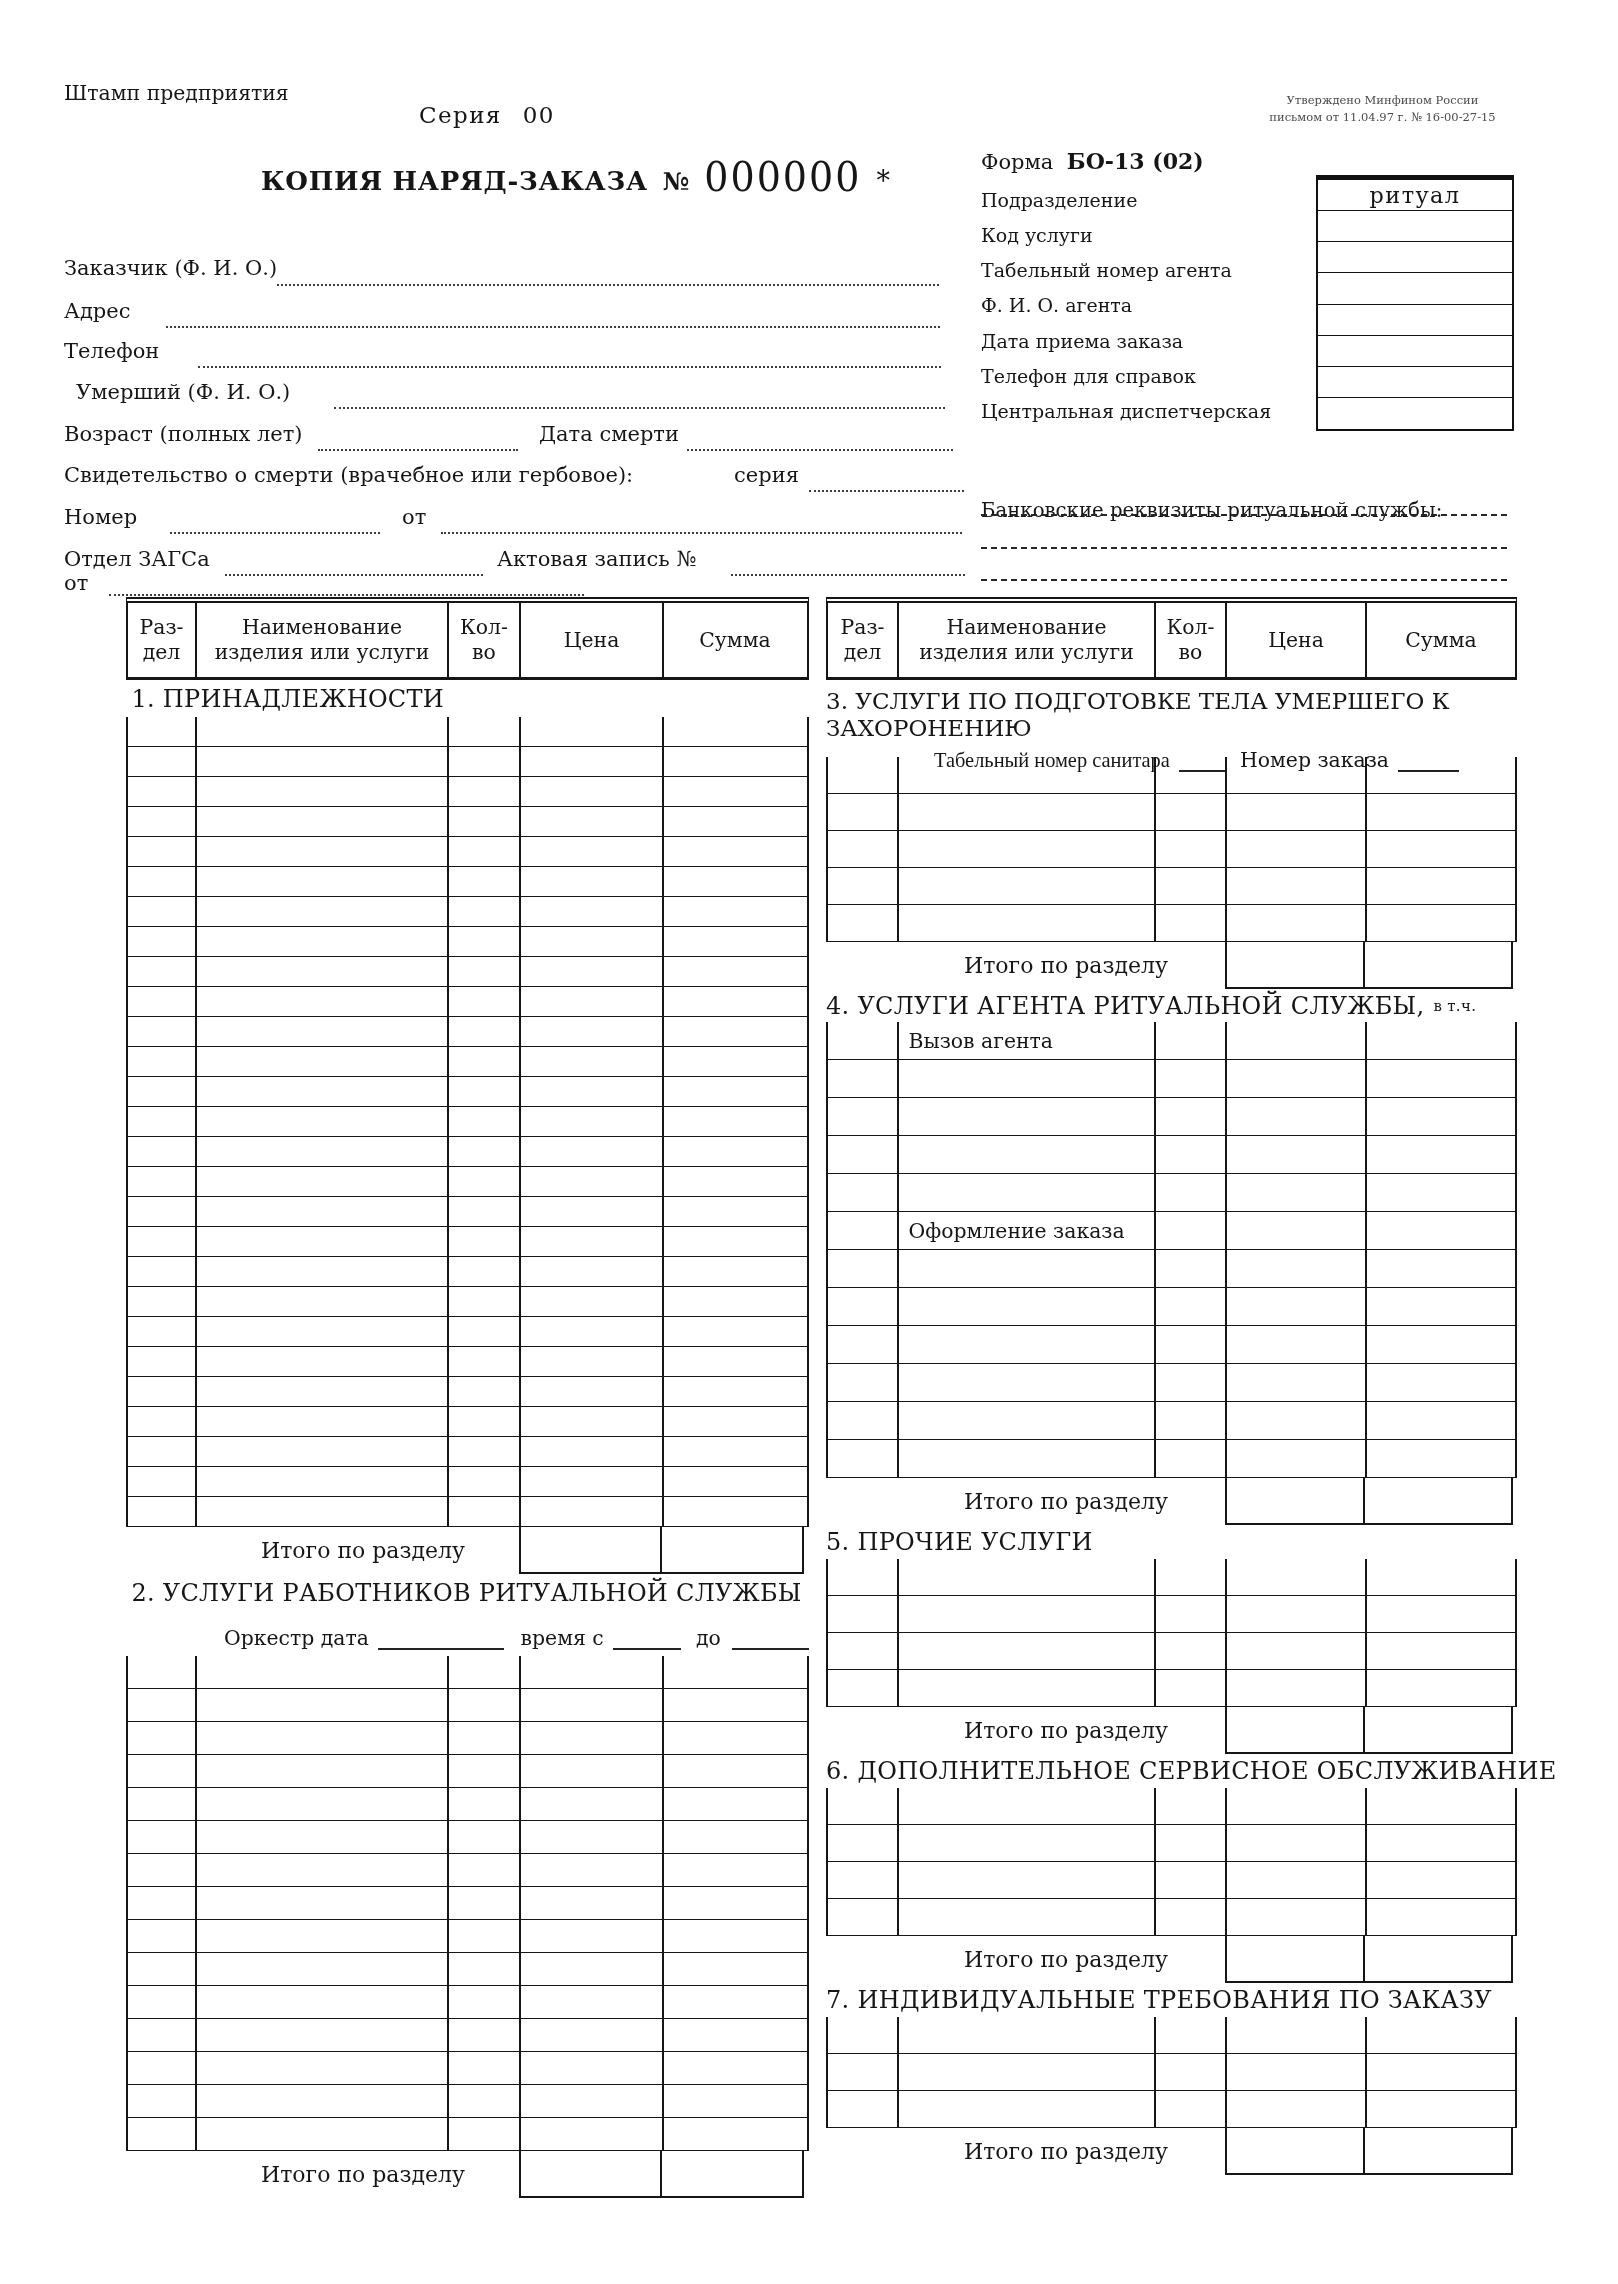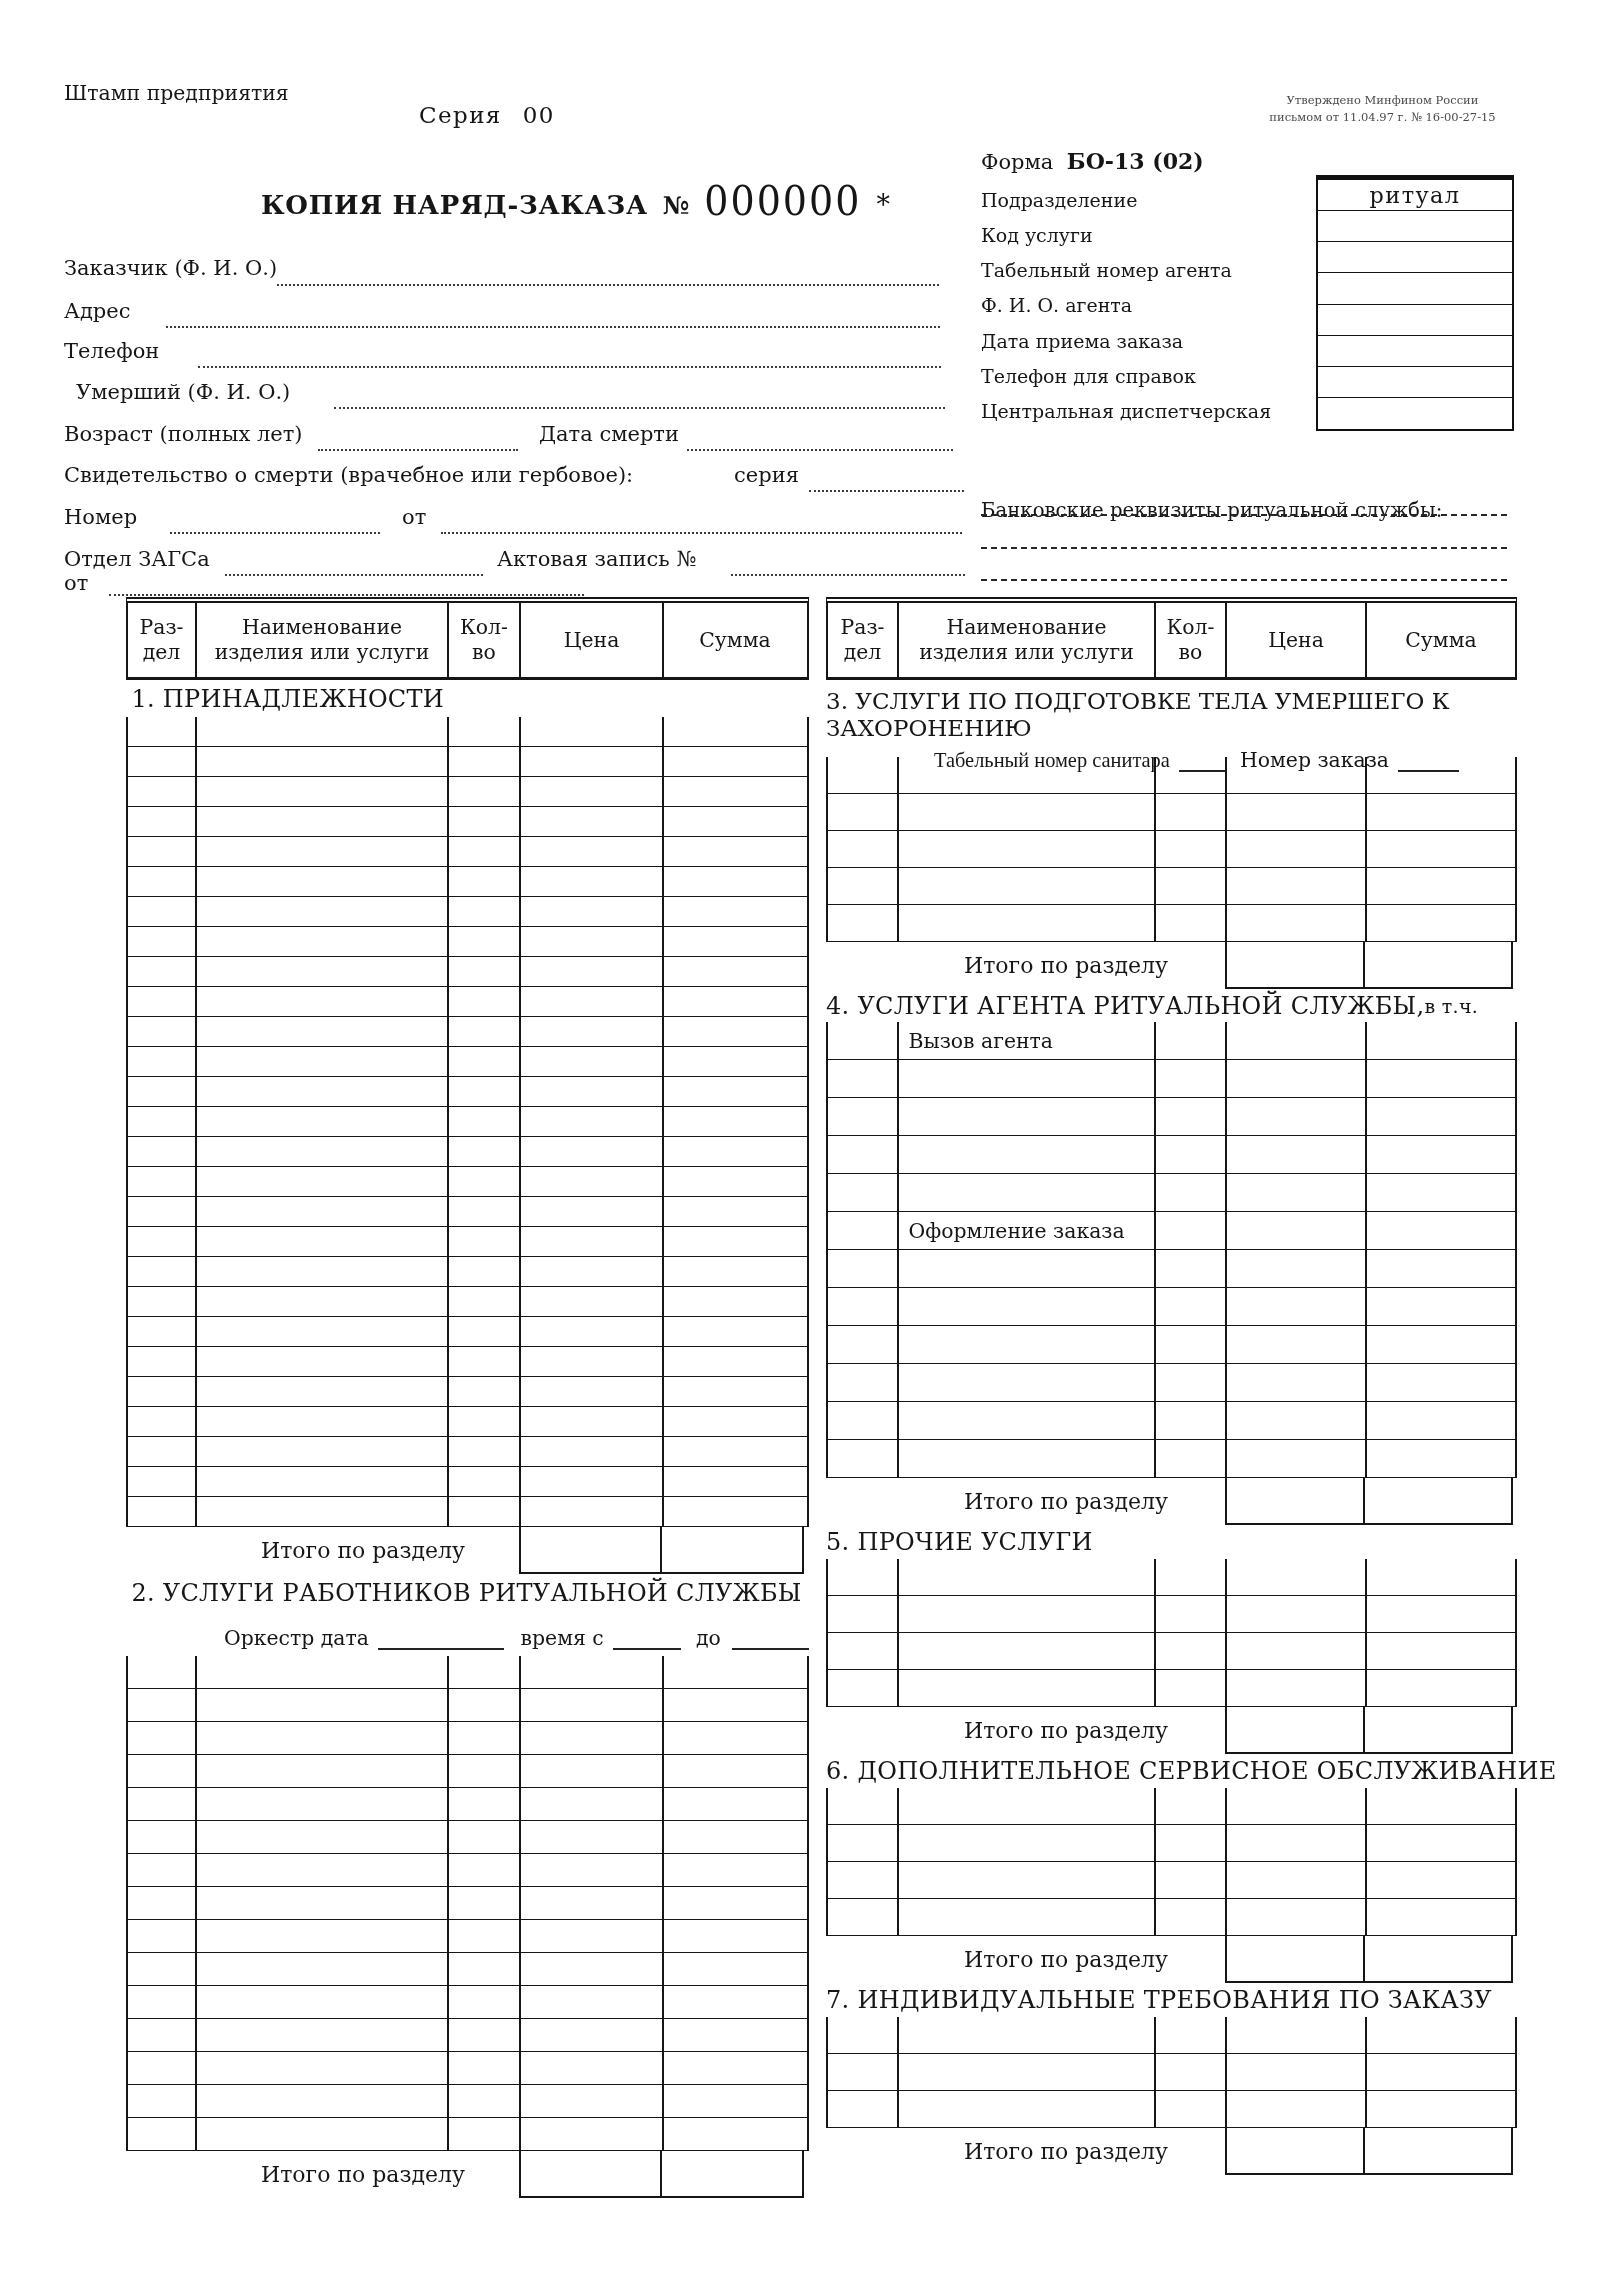--- a/index.html
+++ b/index.html
@@ -42,21 +42,21 @@
   .label-row .cell.c2 { display:flex; align-items:center; font-size:20.4px; padding-left:9.5px; white-space:nowrap; }
 
   .total-row { display:grid;
     grid-template-columns:calc(var(--c1) + var(--c2) + var(--c3)) var(--c4) var(--c5); height:47px; }
   .total-row .open { display:flex; align-items:center; justify-content:center;
     padding-left:81px; font-size:22px; white-space:nowrap; }
   .total-row .tcell { border-left:2px solid #161616; border-right:2px solid #161616; border-bottom:2.7px solid #161616; }
   .total-row .scell { border-right:2px solid #161616; border-bottom:2.7px solid #161616; }
 
   .sec-title { display:flex; align-items:center; font-size:24px; letter-spacing:0.3px; white-space:nowrap; }
-  .sec-title .suffix { font-size:19px; margin-left:0; white-space:nowrap; }
+  .sec-title .suffix { font-size:15px; margin-left:9px; white-space:nowrap; }
   .title3 { font-size:23px; line-height:1.18; padding-top:8px; }
   .subline { display:flex; align-items:flex-end; font-size:20.4px; margin-top:5.4px; white-space:nowrap; }
 
   .doc-head { display:flex; align-items:baseline; gap:15px; }
   .doc-head .t { font-size:26px; font-weight:bold; letter-spacing:0.7px; white-space:nowrap; }
   .doc-head .n { font-size:24.4px; font-weight:bold; }
   .doc-head .zeros { font-size:38px; letter-spacing:2px; display:inline-block; transform:scaleY(1.1); }
   .doc-head .ast { font-size:27px; }
   .fineprint { font-size:11.5px; line-height:1.5; color:#4a4a4a; text-align:center; }
 </style>
@@ -65,21 +65,21 @@
 
 <div class="page">
 
   <div class="abs" style="left:64px; top:81px; font-size:20.4px;">Штамп предприятия</div>
 
   <div class="abs" style="left:419px; top:102px; font-size:23px; letter-spacing:1.4px;">
     <span>Серия</span>
     <span style="margin-left:12.2px;">00</span>
   </div>
 
-  <div class="abs doc-head" style="left:261px; top:155px;margin-top:24px;">
+  <div class="abs doc-head" style="left:261px; top:155px;">
     <span class="t">КОПИЯ НАРЯД-ЗАКАЗА</span>
     <span class="n">№</span>
     <span class="zeros">000000</span>
     <span class="ast">*</span>
   </div>
 
   <div class="abs fineprint" style="left:1191px; top:92px; width:383px;">
     <div>Утверждено Минфином России</div>
     <div>письмом от 11.04.97 г. № 16-00-27-15</div>
   </div>

